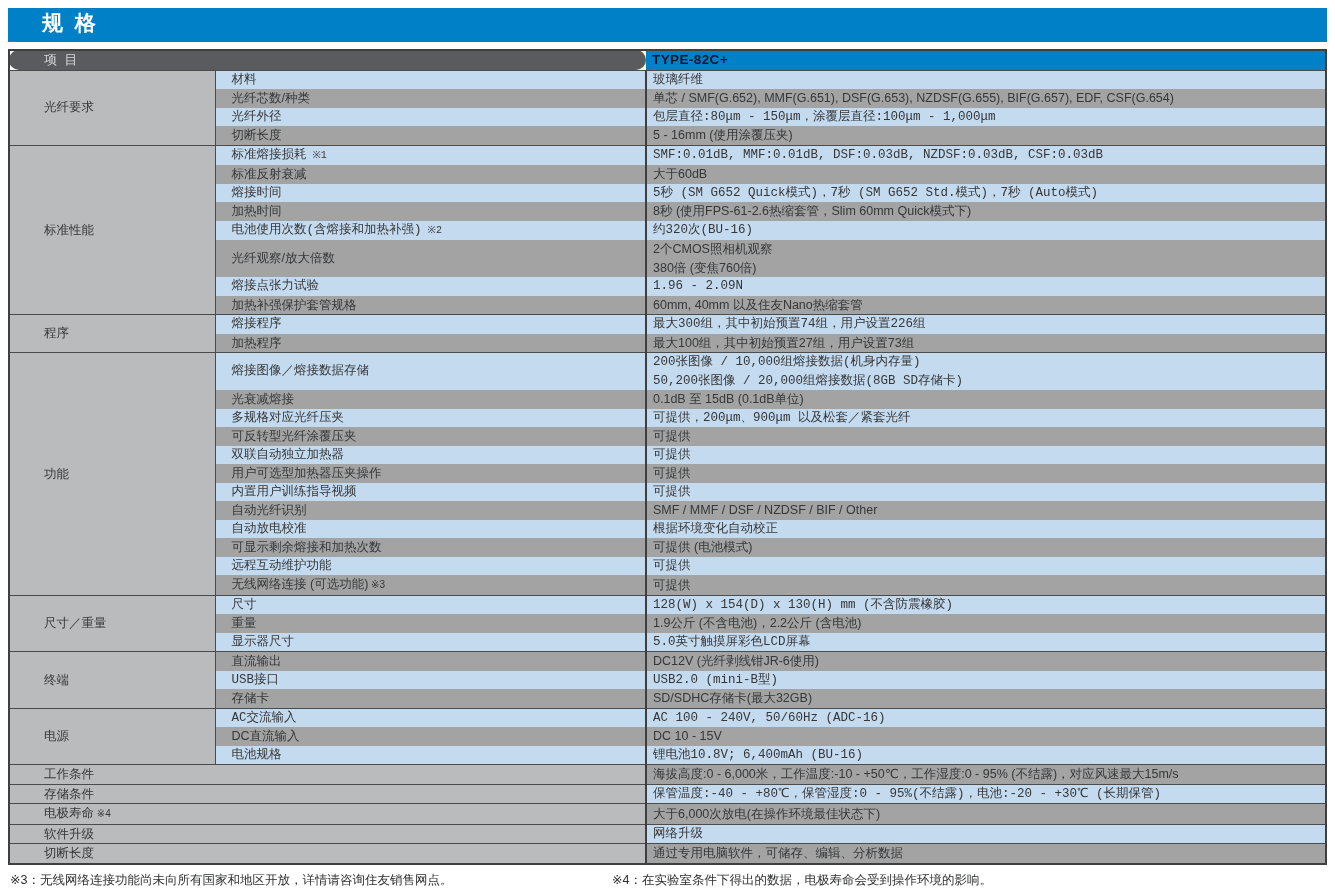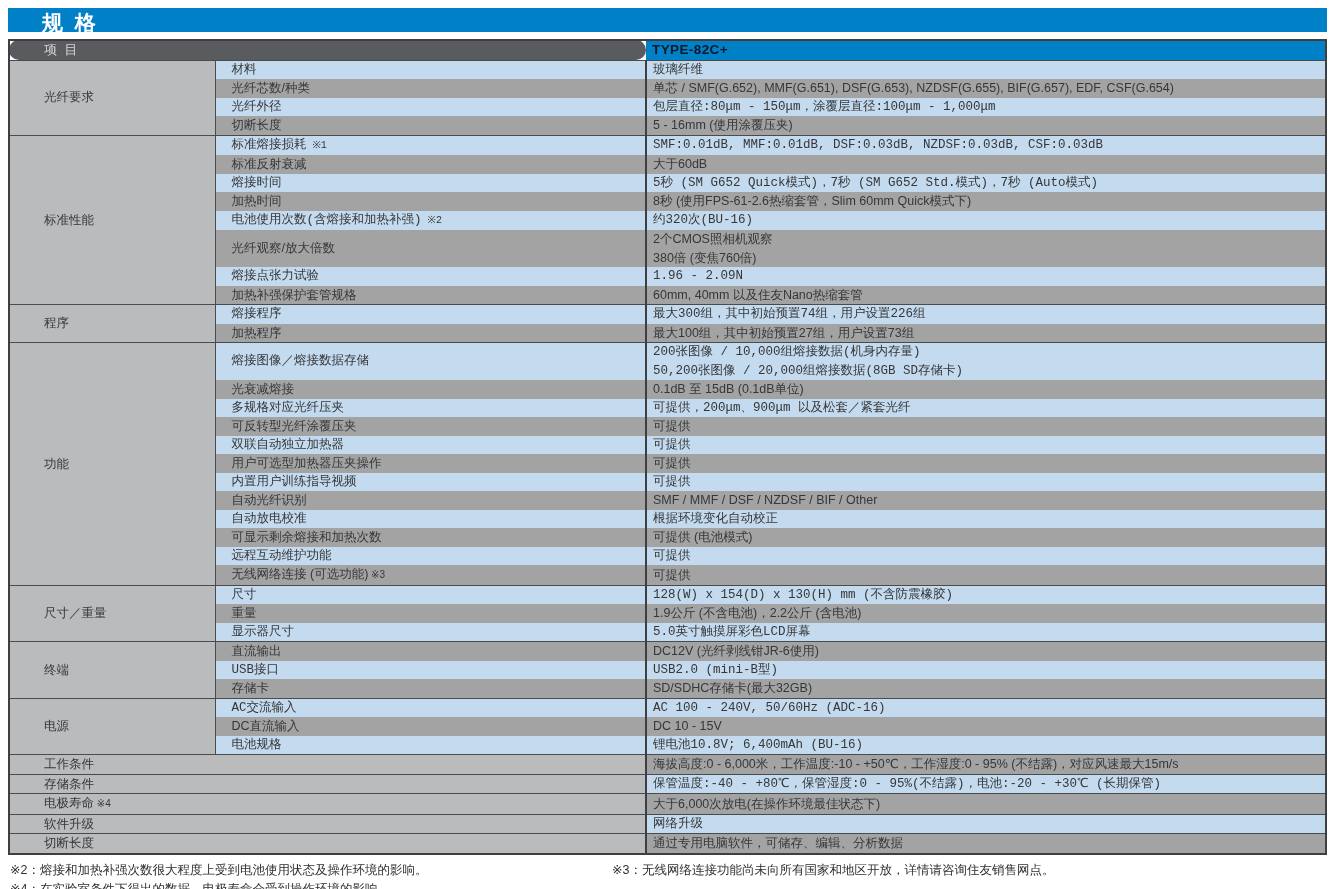--- a/index.html
+++ b/index.html
@@ -1,21 +1,21 @@
 <!DOCTYPE html>
 <html style="--banner-blue: #0081C7; --header-gray: #595B5E; --header-text: #D5D6D8; --group-gray: #B9BBBD; --stripe-blue: #C4DAEE; --border-dark: #3E3F41; --border-mid: #4A4B4D;"><head>
 <meta charset="utf-8">
 <style>
   html,body{margin:0;padding:0;background:#ffffff;}
   body{font-family:"Liberation Sans","DejaVu Sans",sans-serif;color:#353739;}
   .wrap{width:1335px;box-sizing:border-box;padding:8px 8px 0 8px;}
   .banner{
     background:var(--banner-blue,#0081C7);
     color:#ffffff;font-weight:bold;font-size:21px;
-    height:24px;line-height:29px;padding-left:34px;letter-spacing:3px;
+    height:34px;line-height:29px;padding-left:34px;letter-spacing:3px;
     margin-bottom:7px;
   }
   table.spec{
     border-collapse:collapse;width:1319px;table-layout:fixed;
     border:2px solid var(--border-dark,#3E3F41);
     font-size:12.5px;
   }
   td{padding:0 4px 0 6px;height:18.5px;line-height:18.5px;
      overflow:hidden;white-space:nowrap;vertical-align:middle;}
   td.c-head{background:var(--header-gray,#595B5E);color:var(--header-text,#D5D6D8);
@@ -226,17 +226,16 @@
           <td class="b">网络升级</td>
         </tr>
         <tr class="sec">
           <td class="groupfull" colspan="2">切断长度</td>
           <td class="w">通过专用电脑软件，可储存、编辑、分析数据</td>
         </tr>
       </tbody>
   </table>
 
   <div class="footnotes" id="footnotes">
-      <div>※2：熔接和加热补强次数很大程度上受到电池使用状态及操作环境的影响。</div>
       <div>※3：无线网络连接功能尚未向所有国家和地区开放，详情请咨询住友销售网点。</div>
       <div>※4：在实验室条件下得出的数据，电极寿命会受到操作环境的影响。</div>
     </div>
 </div>
 
 </body></html>

